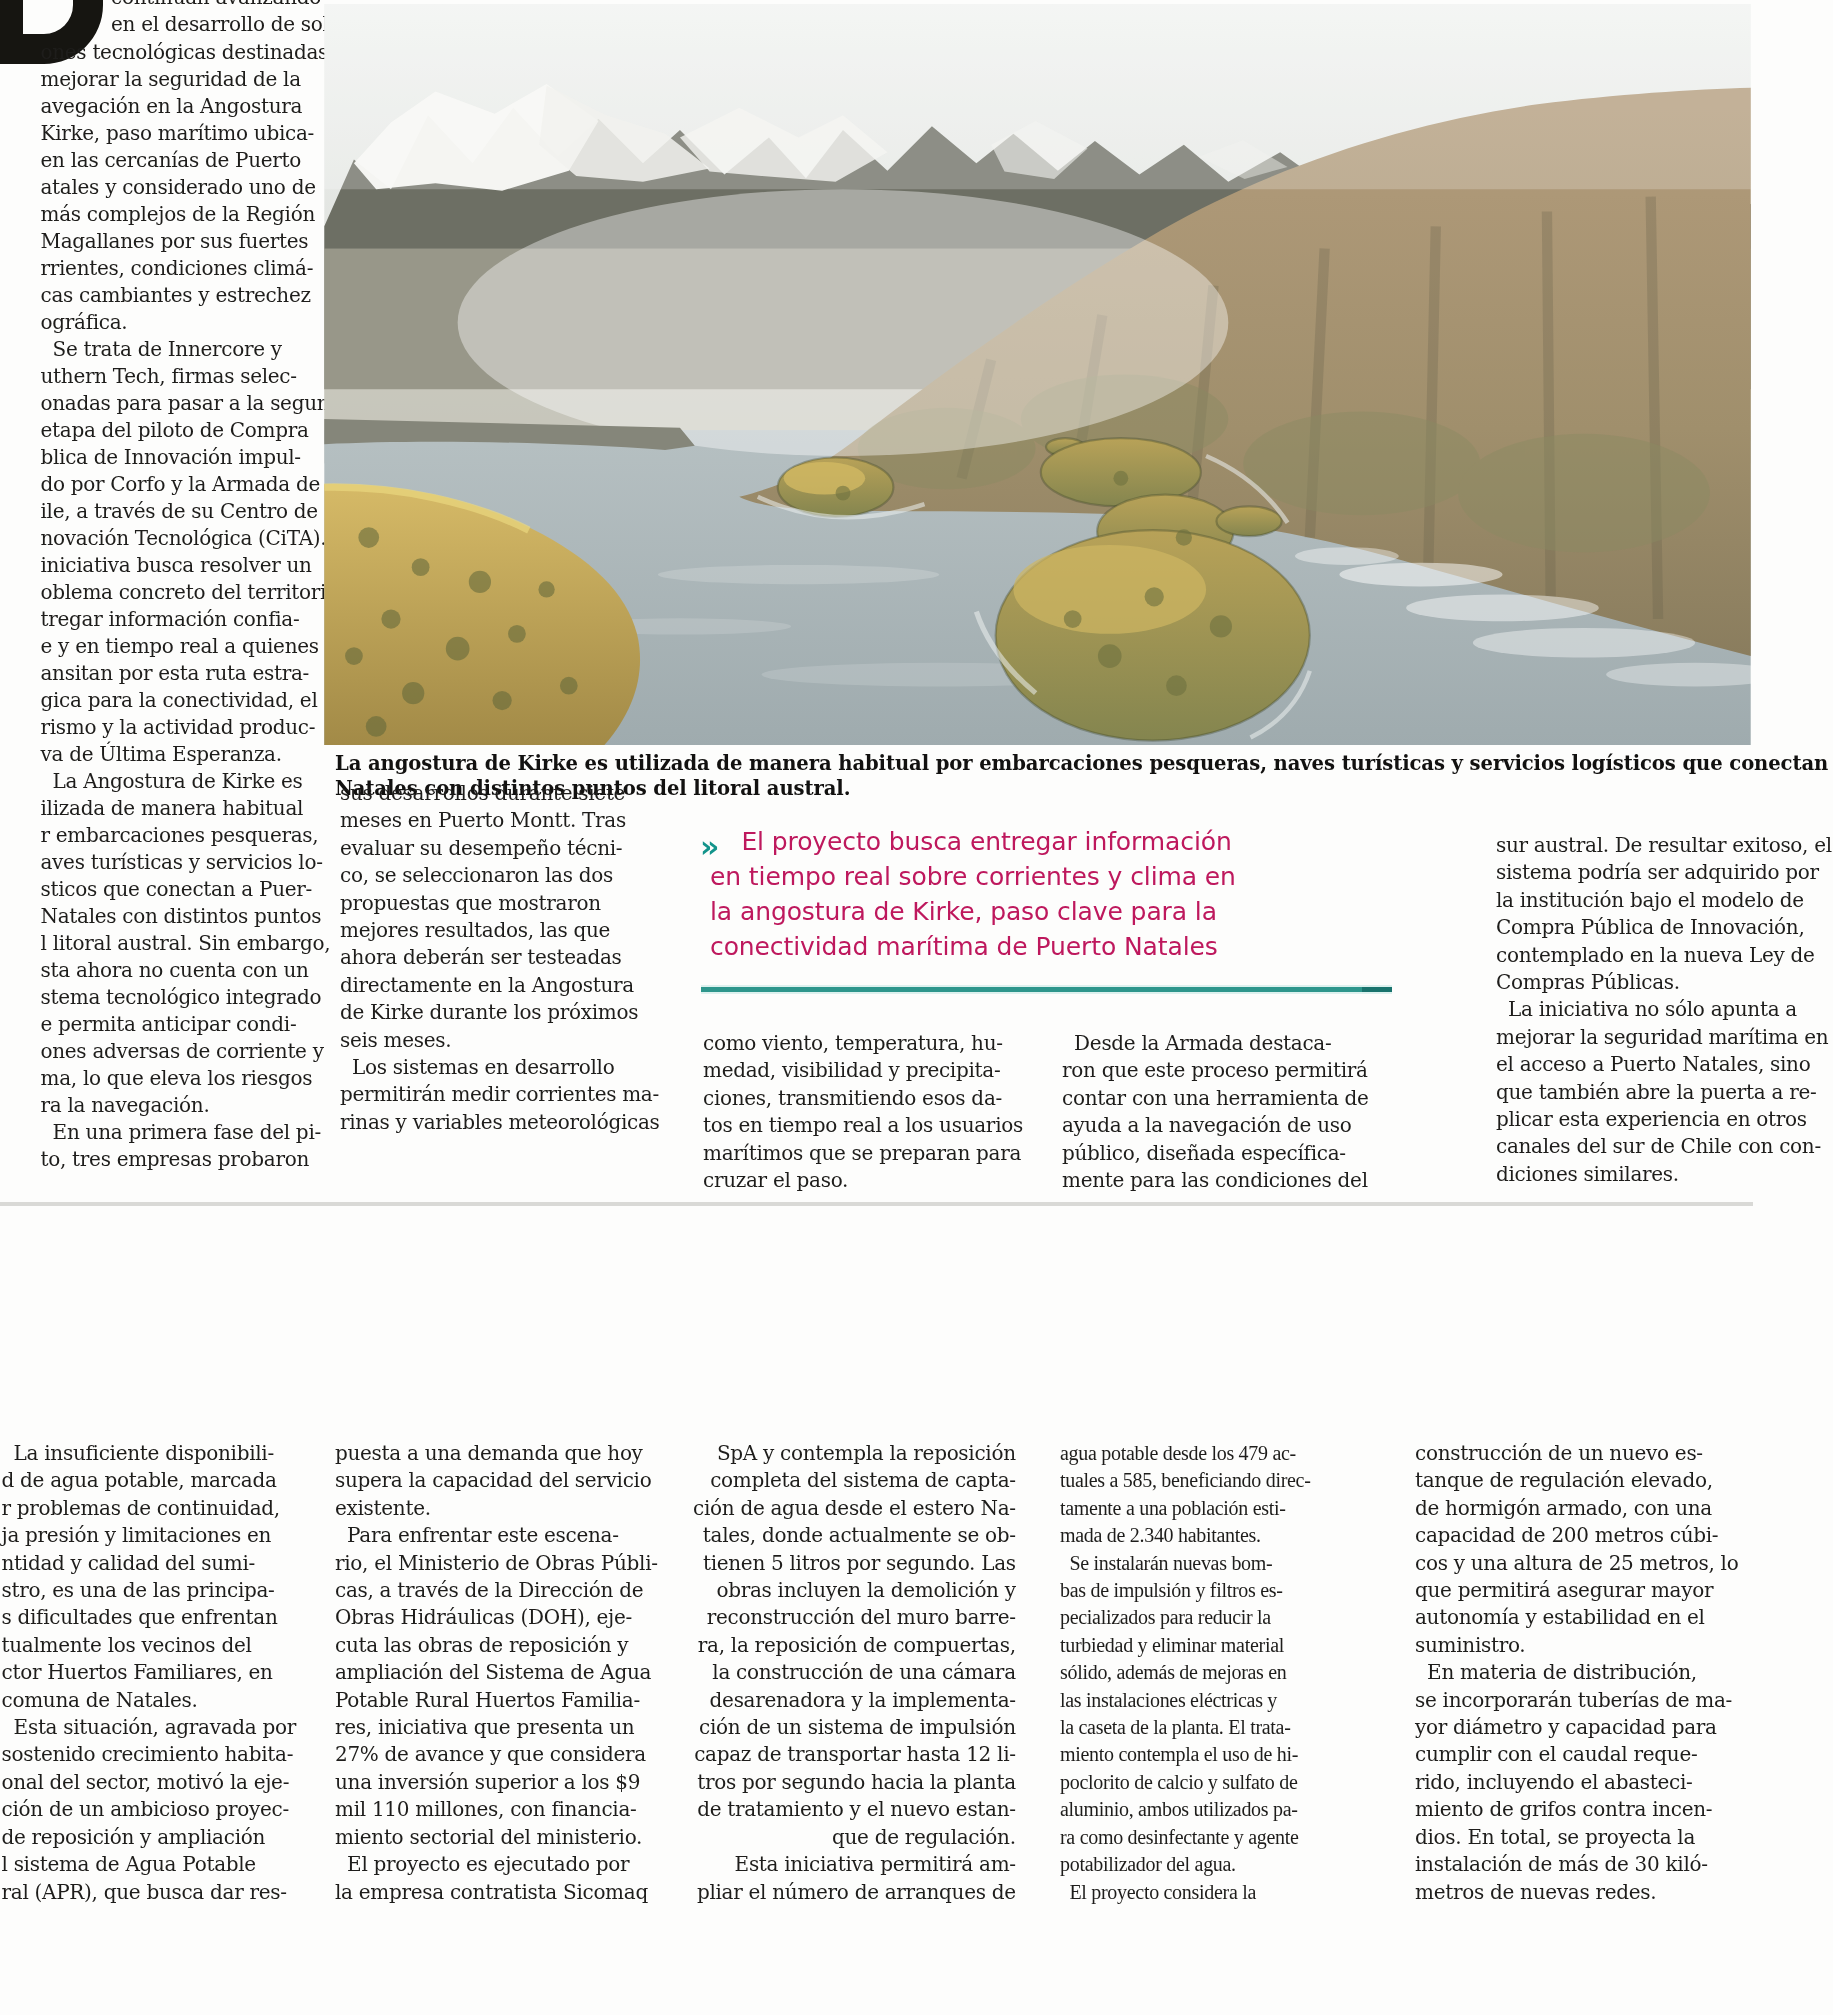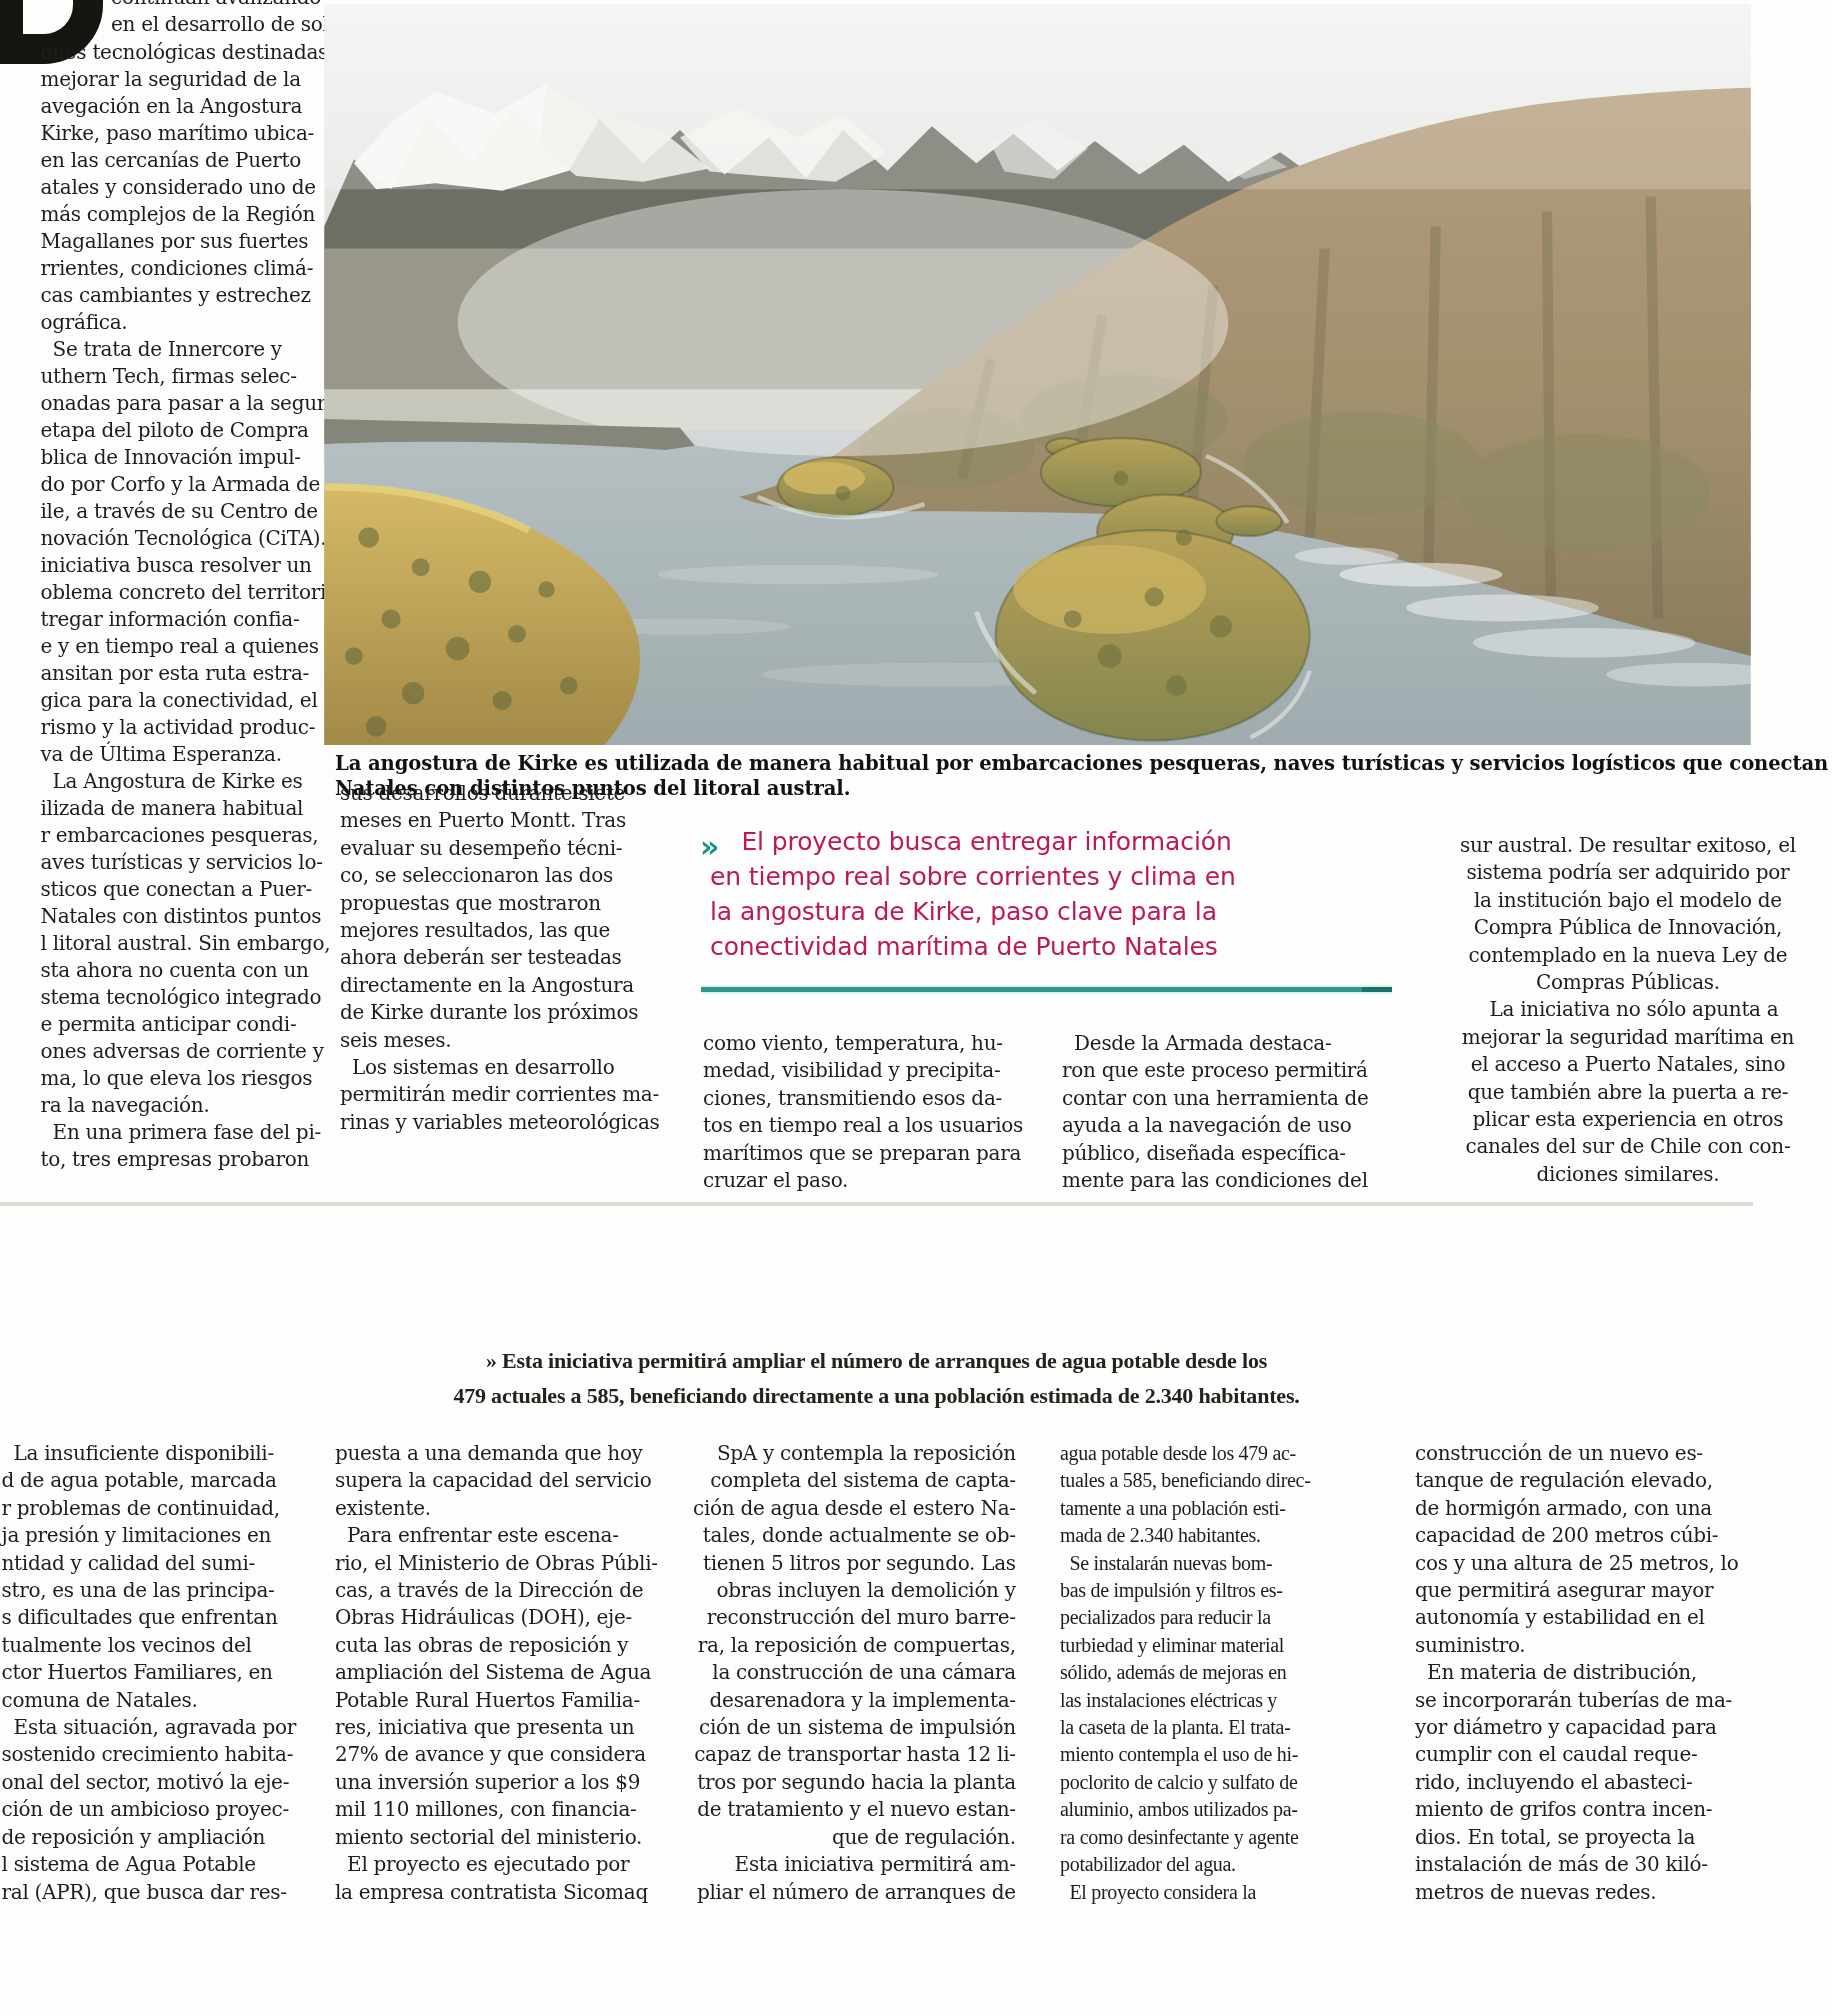--- a/index.html
+++ b/index.html
@@ -255,38 +255,36 @@
 contar con una herramienta de
 ayuda a la navegación de uso
 público, diseñada específica-
 mente para las condiciones del</div>
   <div class="body-col" style="left:703px; top:1030px;">como viento, temperatura, hu-
 medad, visibilidad y precipita-
 ciones, transmitiendo esos da-
 tos en tiempo real a los usuarios
 marítimos que se preparan para
 cruzar el paso.</div>
-  <div class="body-col" style="left:1460px; top:832px;text-align:center;">sur austral. De resultar exitoso, el
+  <div class="body-col" style="left:1496px; top:832px;">sur austral. De resultar exitoso, el
 sistema podría ser adquirido por
 la institución bajo el modelo de
 Compra Pública de Innovación,
 contemplado en la nueva Ley de
 Compras Públicas.
   La iniciativa no sólo apunta a
 mejorar la seguridad marítima en
 el acceso a Puerto Natales, sino
 que también abre la puerta a re-
 plicar esta experiencia en otros
 canales del sur de Chile con con-
 diciones similares.</div>
 
   <div class="divider"></div>
 
-  <div class="subhead">» Esta iniciativa permitirá ampliar el número de arranques de agua potable desde los
-479 actuales a 585, beneficiando directamente a una población estimada de 2.340 habitantes.</div>
 
   <div class="body-col" style="left:1.5px; top:1440px;">  La insuficiente disponibili-
 d de agua potable, marcada
 r problemas de continuidad,
 ja presión y limitaciones en
 ntidad y calidad del sumi-
 stro, es una de las principa-
 s dificultades que enfrentan
 tualmente los vecinos del
 ctor Huertos Familiares, en

